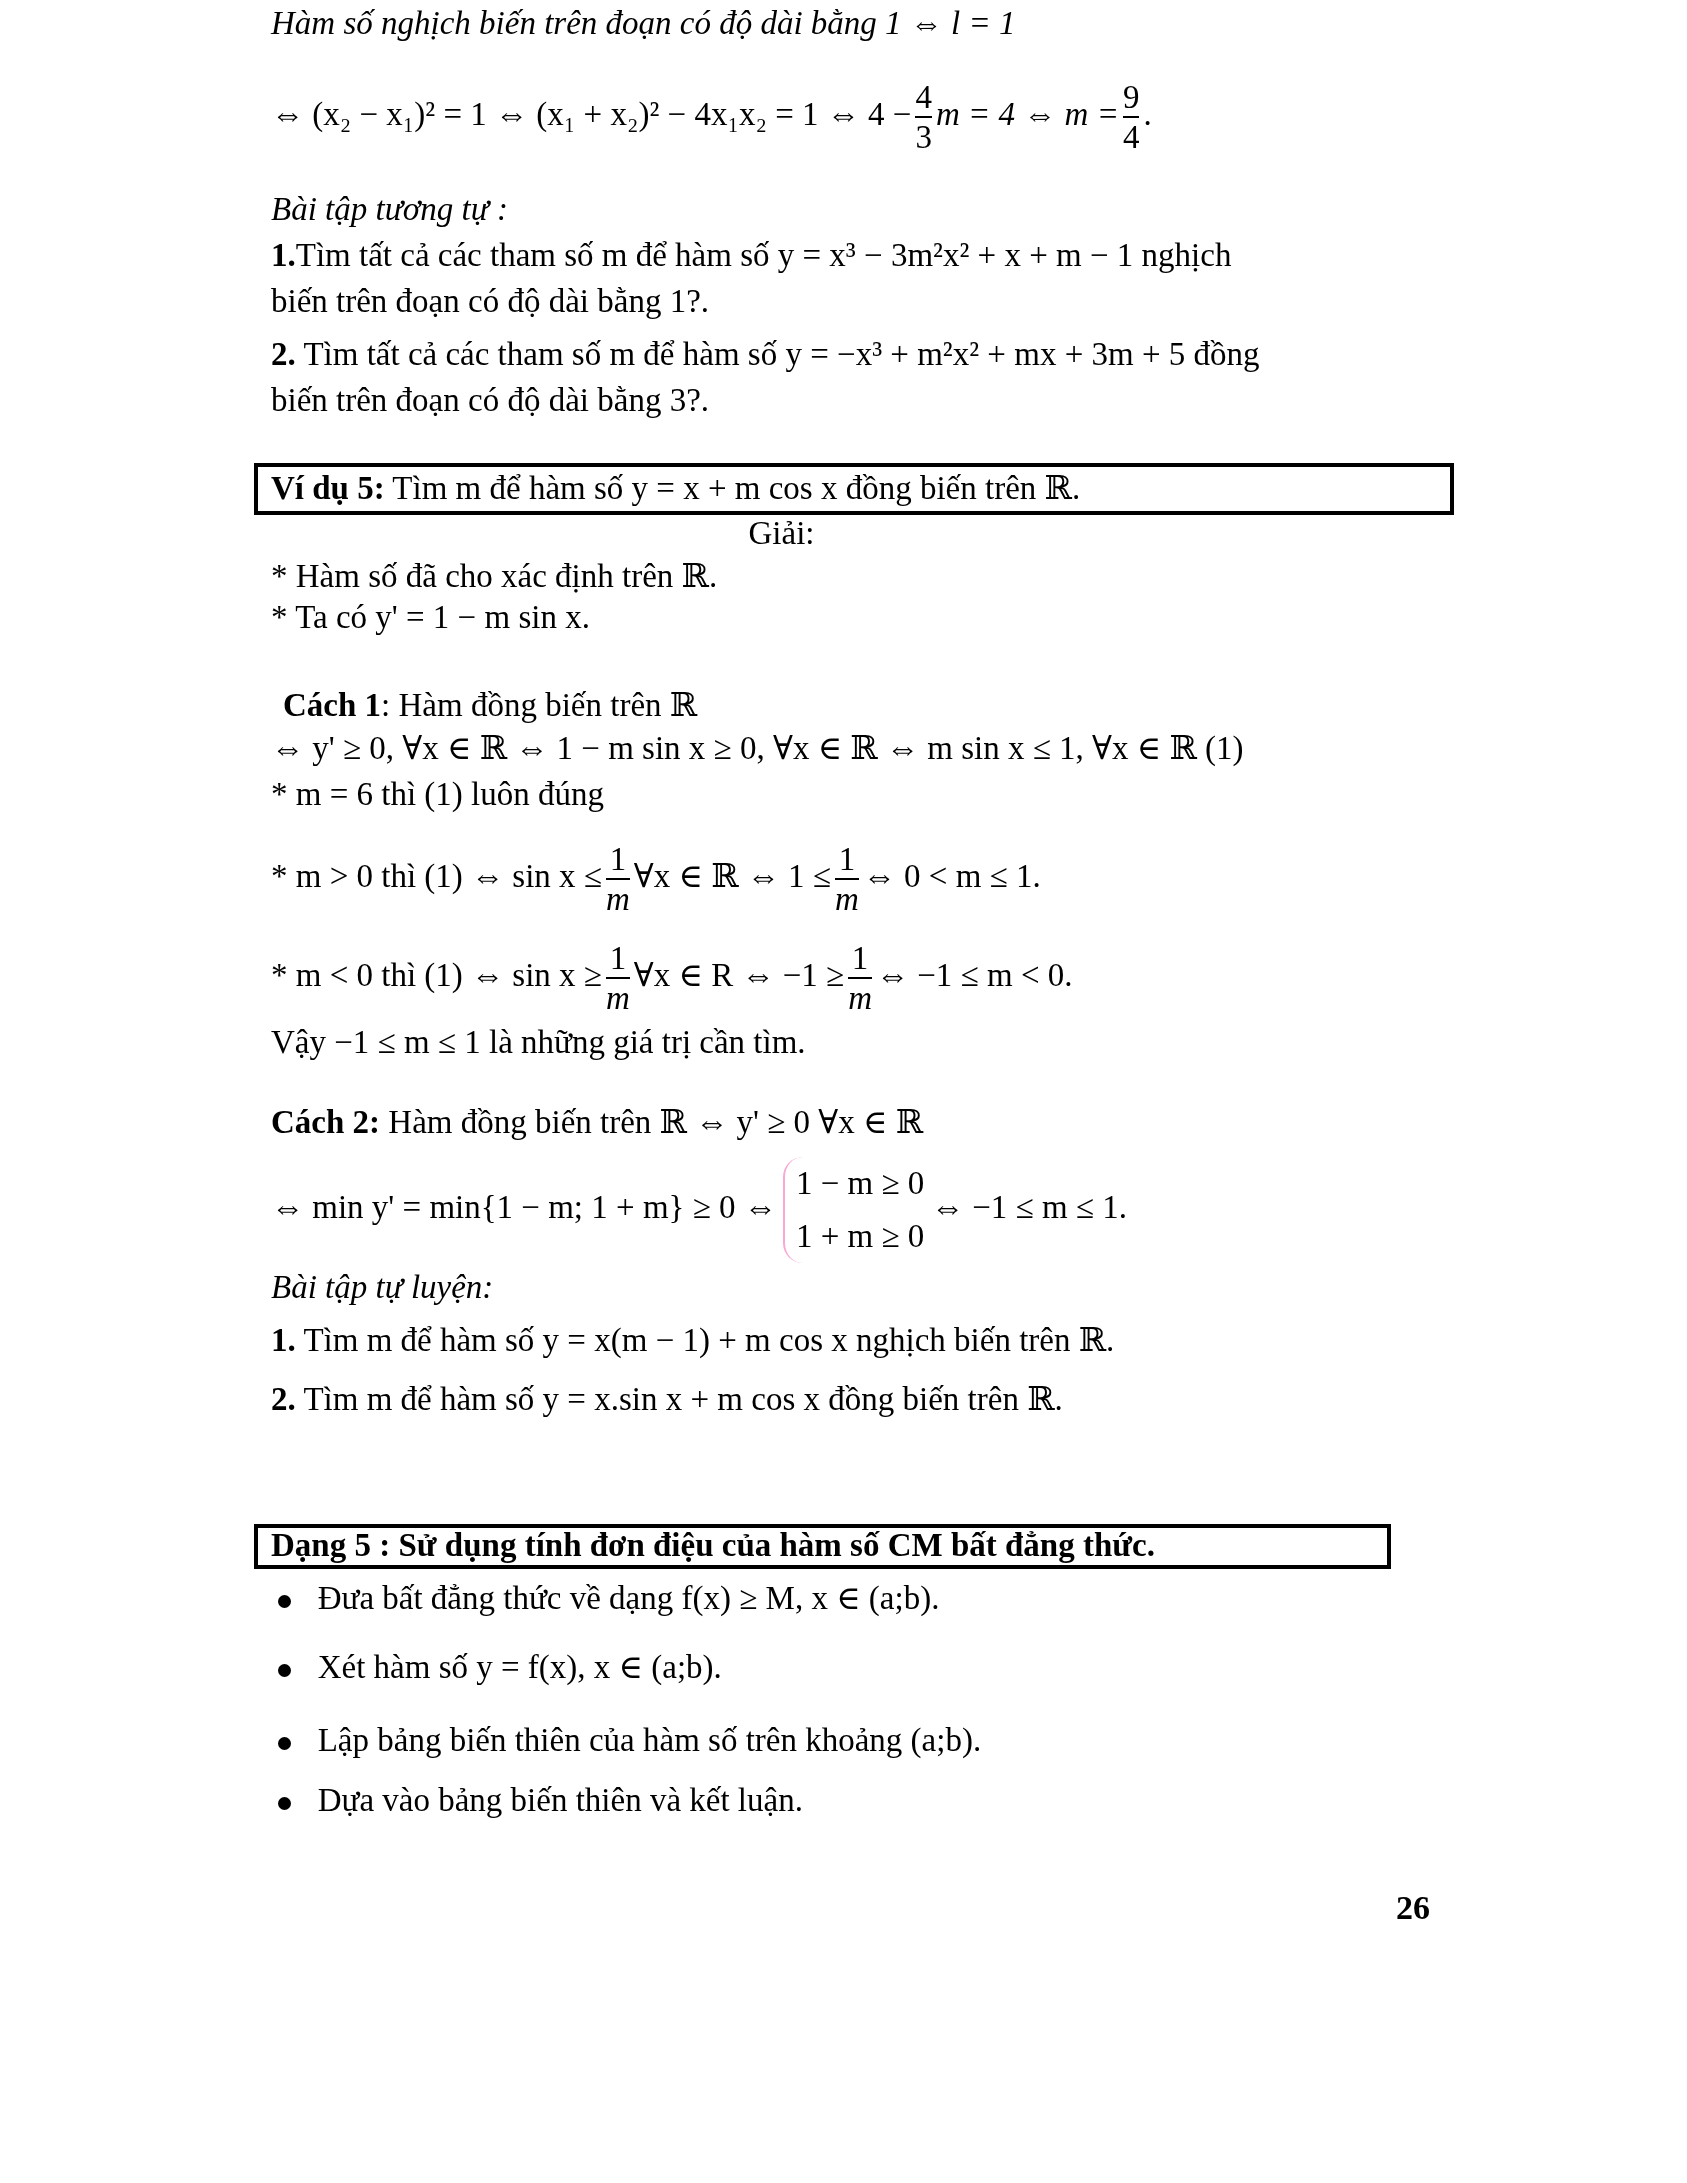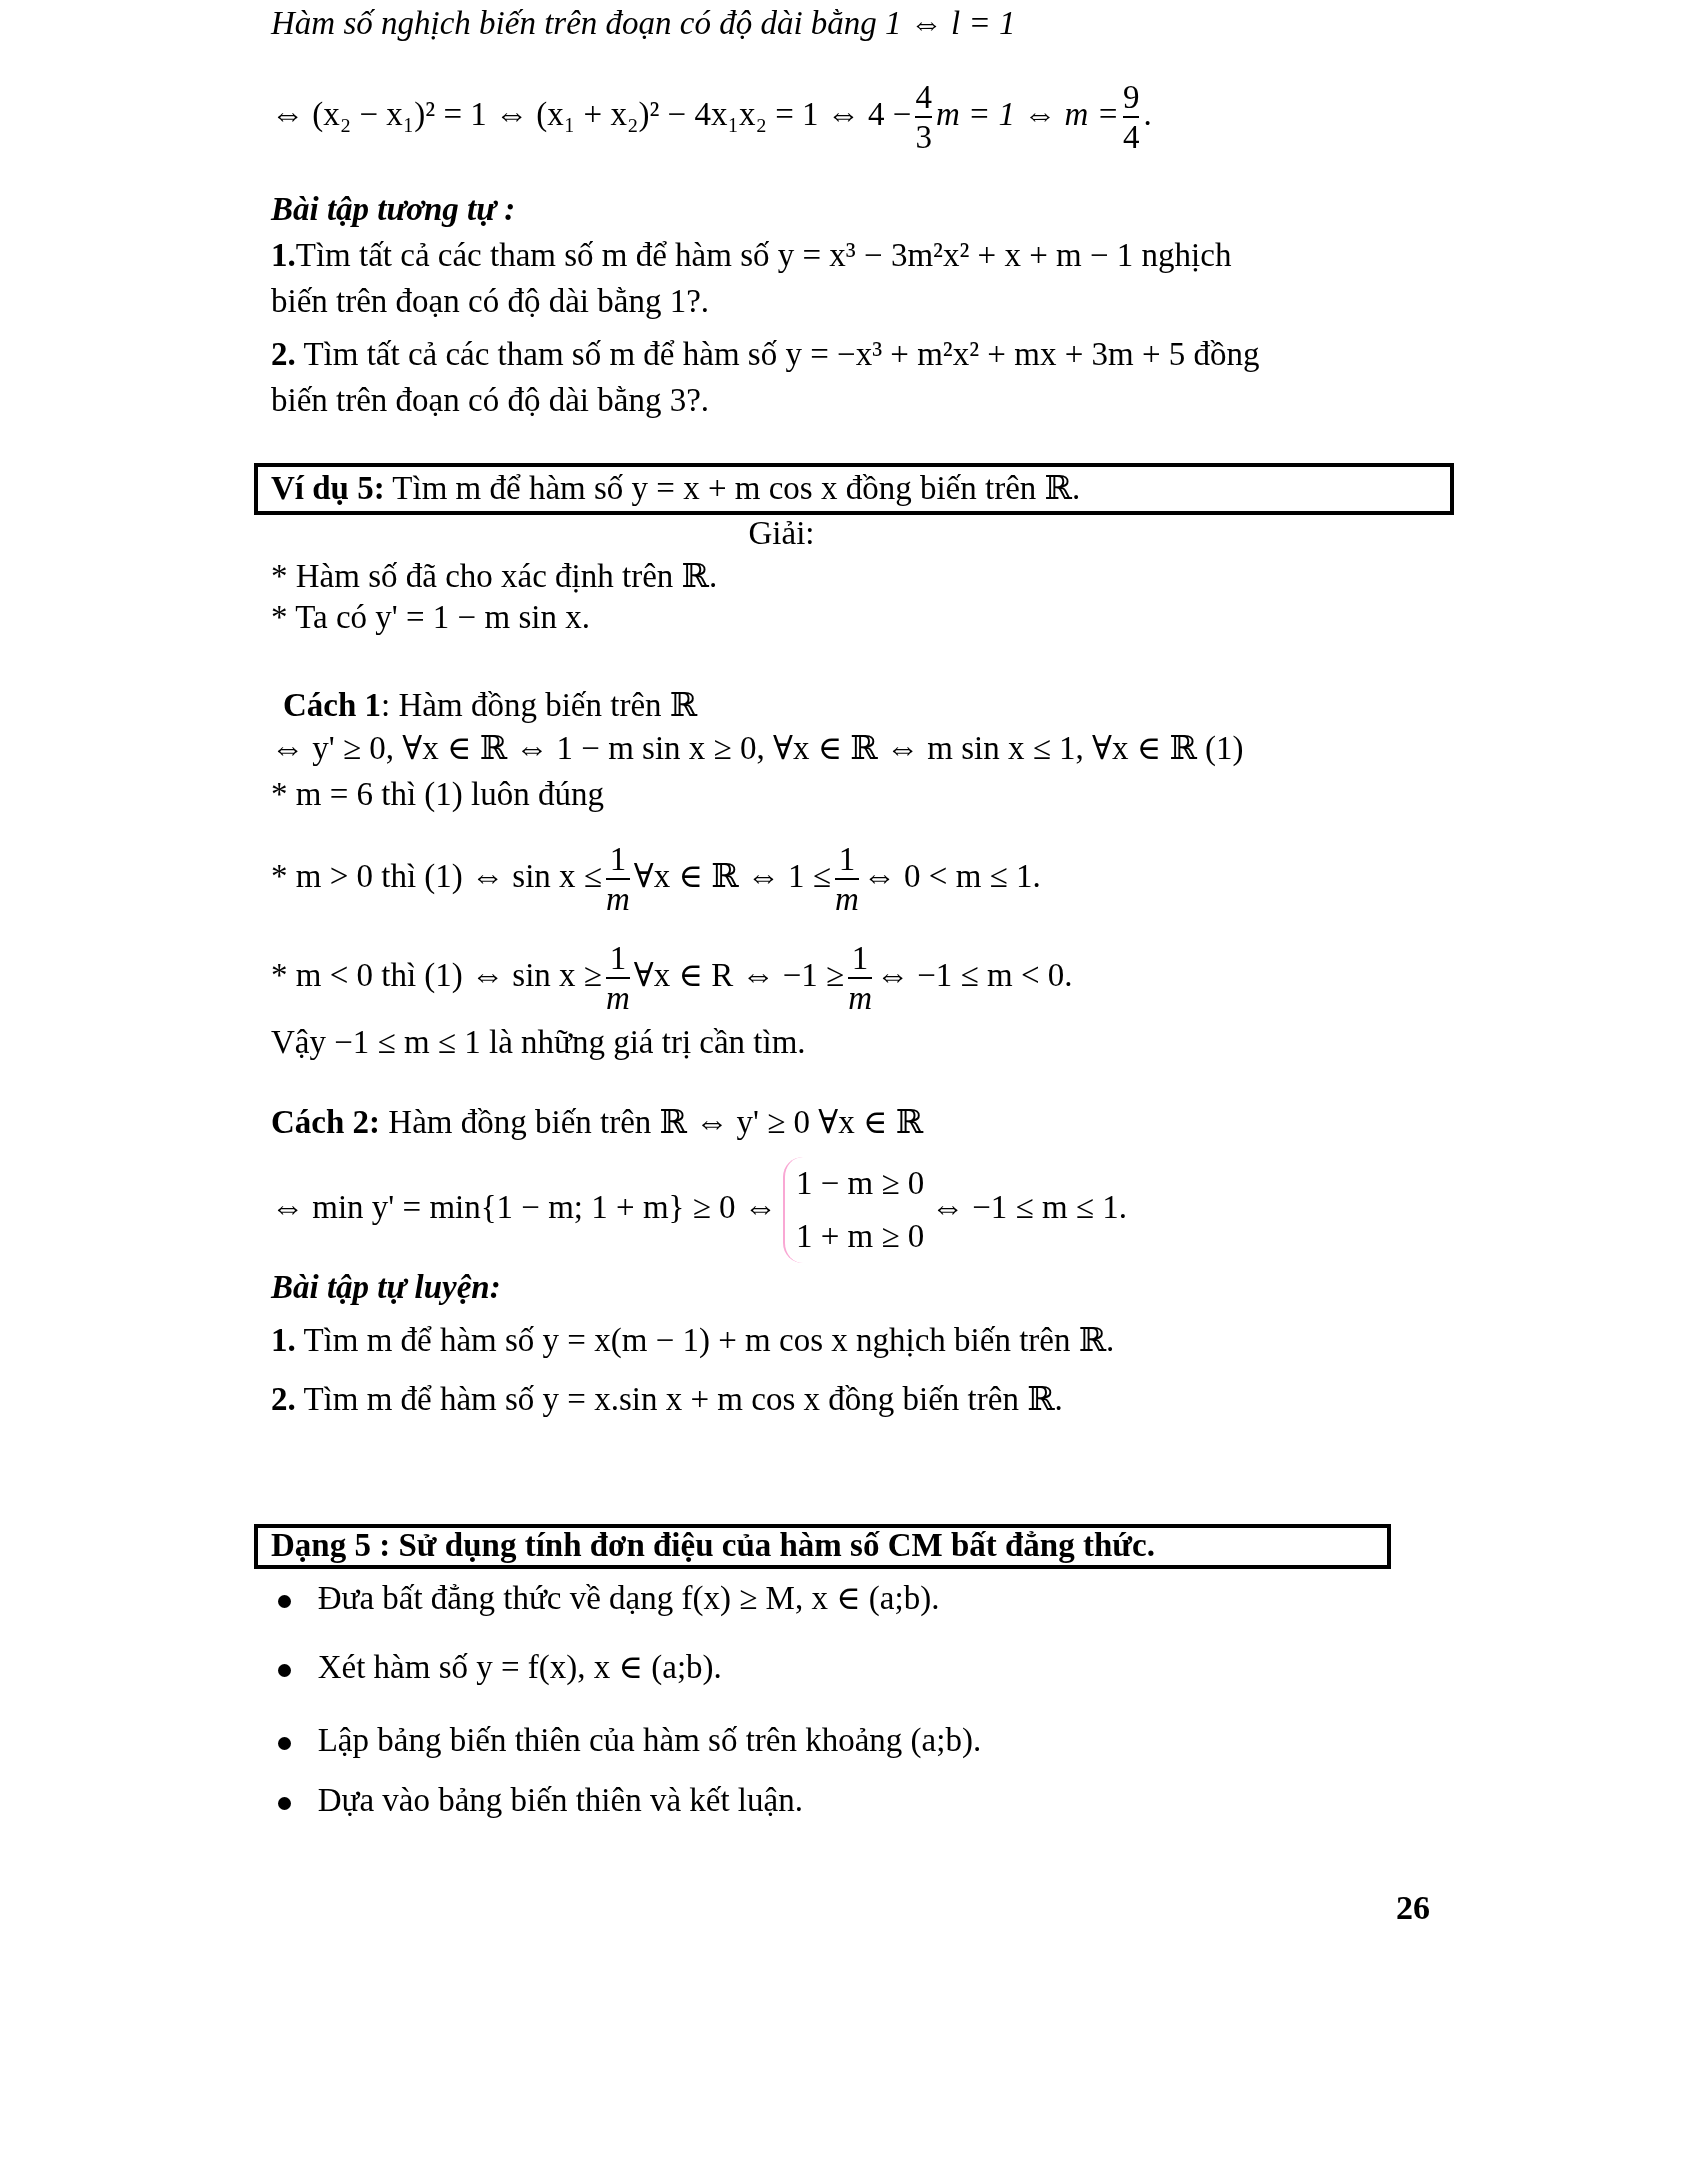--- a/index.html
+++ b/index.html
@@ -1,37 +1,37 @@
 <!DOCTYPE html>
 <html style="font-size:10.6px"><head>
 <meta charset="utf-8">
 <style>
   html,body{margin:0;padding:0;background:#ffffff;}
   body{width:1687px;height:2183px;position:relative;overflow:hidden;
        font-family:"Liberation Serif","DejaVu Serif",serif;color:#000;font-size:33px;}
   .line{position:absolute;left:271px;white-space:nowrap;line-height:40px;}
   .m{font-style:italic;}
   .b{font-weight:bold;}
-  .bi{font-weight:bold;font-style:italic;}
+  .bi{font-weight:normal;font-style:italic;}
   .frac{display:inline-block;vertical-align:middle;text-align:center;margin:0 4px;}
   .frac .num{display:block;line-height:38px;}
   .frac .den{display:block;line-height:38px;border-top:2.6px solid #000;}
   .box{position:absolute;border:4.6px solid #000;box-sizing:border-box;}
   .bullet{display:inline-block;width:13.2px;height:13.2px;border-radius:50%;background:#000;margin-right:26.5px;vertical-align:middle;}
   .cases{display:inline-block;vertical-align:middle;border-left:2px solid #f9a8d4;border-radius:20px 0 0 20px;padding-left:10.6px;margin:0 6.6px;}
   .cases span{display:block;line-height:53px;}
   .center{position:absolute;left:0;width:1563px;text-align:center;}
   .pagenum{position:absolute;left:1396px;top:1889px;font-weight:bold;font-size:34px;}
 </style>
 </head>
 <body>
 
 <div class="line" style="top:3.3px;font-style:italic;">Hàm số nghịch biến trên  đoạn có độ dài bằng 1 ⇔ l = 1</div>
 <div class="line" style="top:66px;margin-top:12px;">
-  <span>⇔ (x₂ − x₁)² = 1 ⇔ (x₁ + x₂)² − 4x₁x₂ = 1 ⇔ 4 −</span><span class="frac"><span class="num">4</span><span class="den">3</span></span><span class="m">m = 1 ⇔ m =</span><span class="frac"><span class="num">9</span><span class="den">4</span></span><span>.</span>
+  <span>⇔ (x₂ − x₁)² = 1 ⇔ (x₁ + x₂)² − 4x₁x₂ = 1 ⇔ 4 −</span><span class="frac"><span class="num">4</span><span class="den">3</span></span><span class="m">m = 4 ⇔ m =</span><span class="frac"><span class="num">9</span><span class="den">4</span></span><span>.</span>
 </div>
 
 <div class="line bi" style="top:189px;">Bài tập tương tự :</div>
 <div class="line" style="top:235px;"><span class="b">1.</span><span>Tìm tất cả các tham số m để hàm số y = x³ − 3m²x² + x + m − 1 nghịch</span></div>
 <div class="line" style="top:281px;">biến trên đoạn có độ dài bằng 1?.</div>
 <div class="line" style="top:334px;"><span class="b">2.</span><span> Tìm tất cả các tham số m để hàm số y = −x³ + m²x² + mx + 3m + 5 đồng</span></div>
 <div class="line" style="top:380px;">biến trên đoạn có độ dài bằng 3?.</div>
 
 <div class="box" style="left:254px;top:463px;width:1200px;height:52px;"></div>
 <div class="line" style="top:468px;"><span class="b">Ví dụ 5:</span><span> Tìm  m để hàm số y = x + m cos x đồng biến trên ℝ.</span></div>

